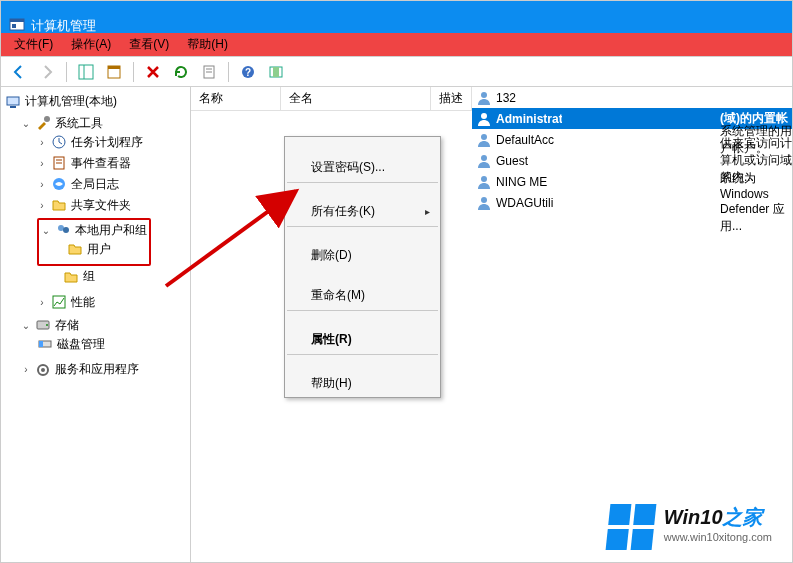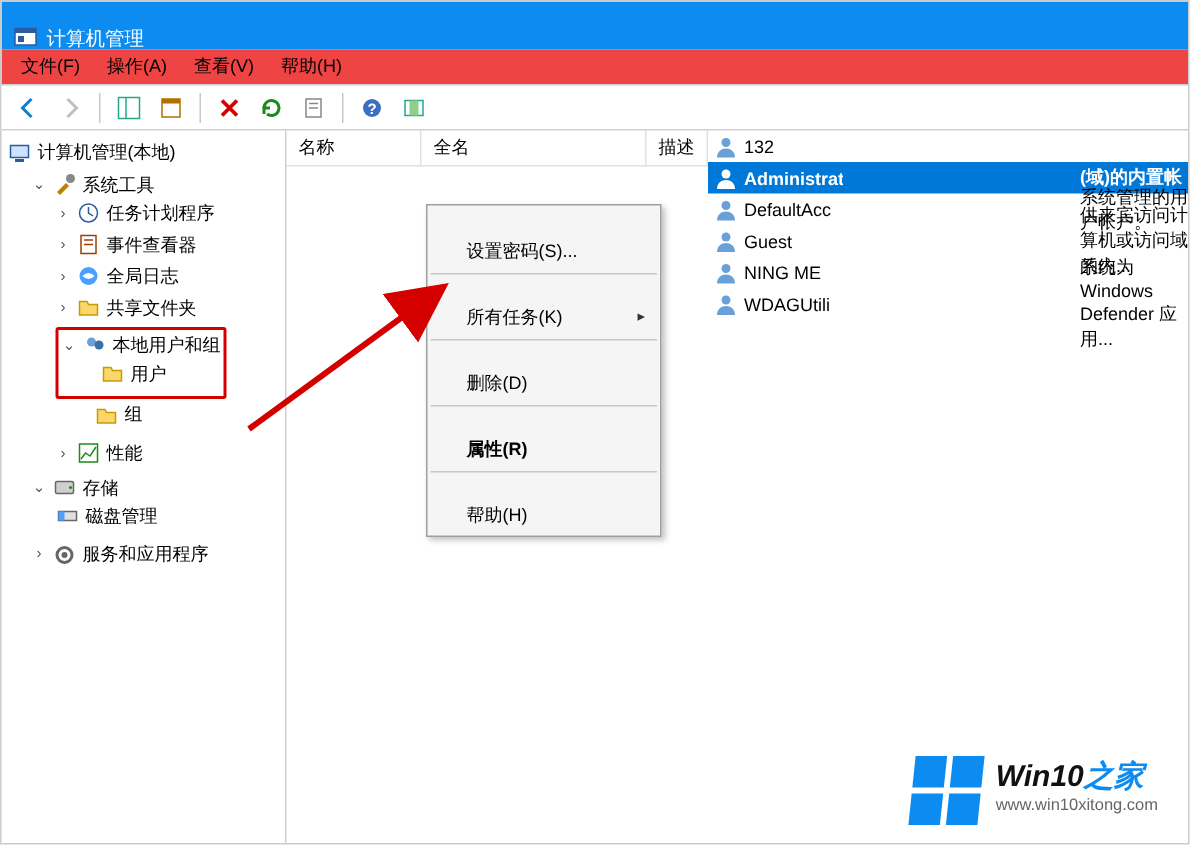--- a/index.html
+++ b/index.html
@@ -422,20 +422,23 @@
       <span>设置密码(S)...</span>
     </div>
   <div class="ctxsep"></div>
   <div class="ctxitem sub">
       <span>所有任务(K)</span>
     </div>
   <div class="ctxsep"></div>
   <div class="ctxitem">
       <span>删除(D)</span>
     </div>
+  <div class="ctxitem">
+      <span>重命名(M)</span>
+    </div>
   <div class="ctxsep"></div>
   <div class="ctxitem bold">
       <span>属性(R)</span>
     </div>
   <div class="ctxsep"></div>
   <div class="ctxitem">
       <span>帮助(H)</span>
     </div>
 </div>
 

